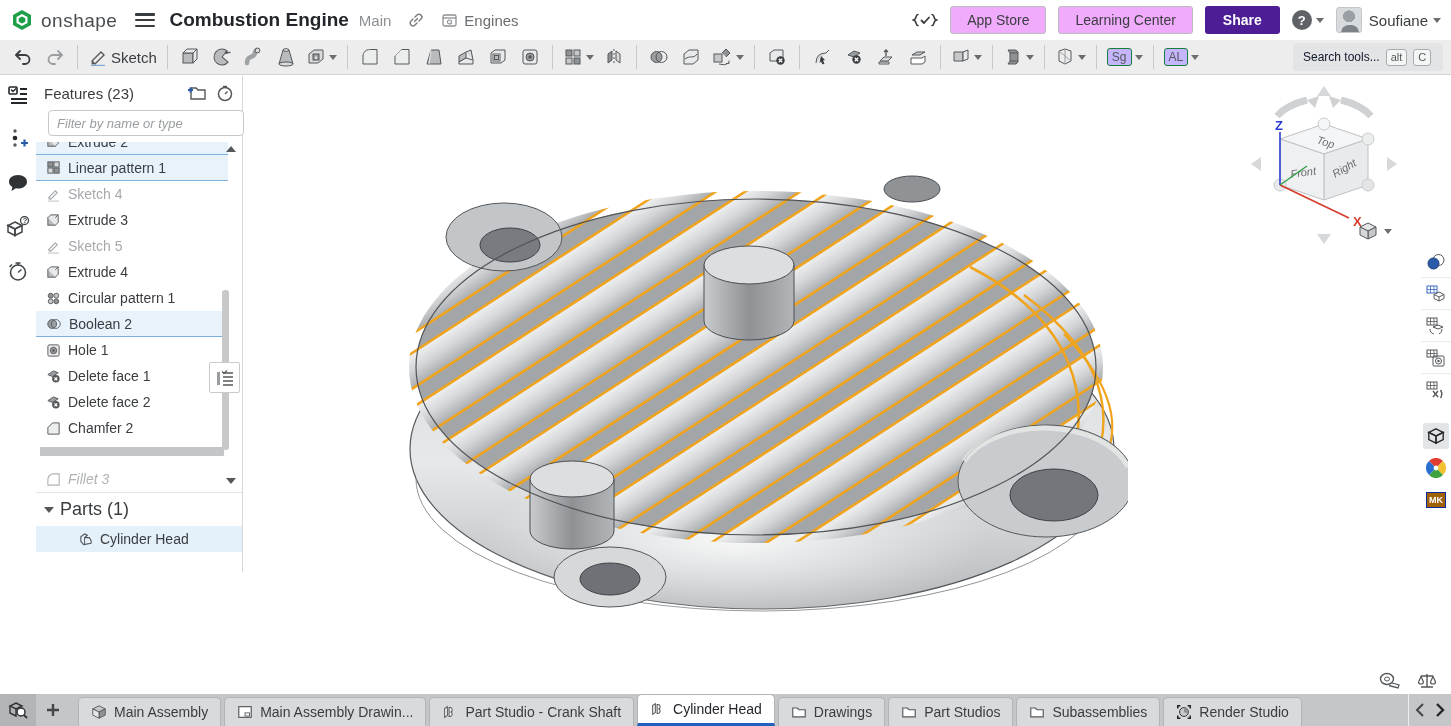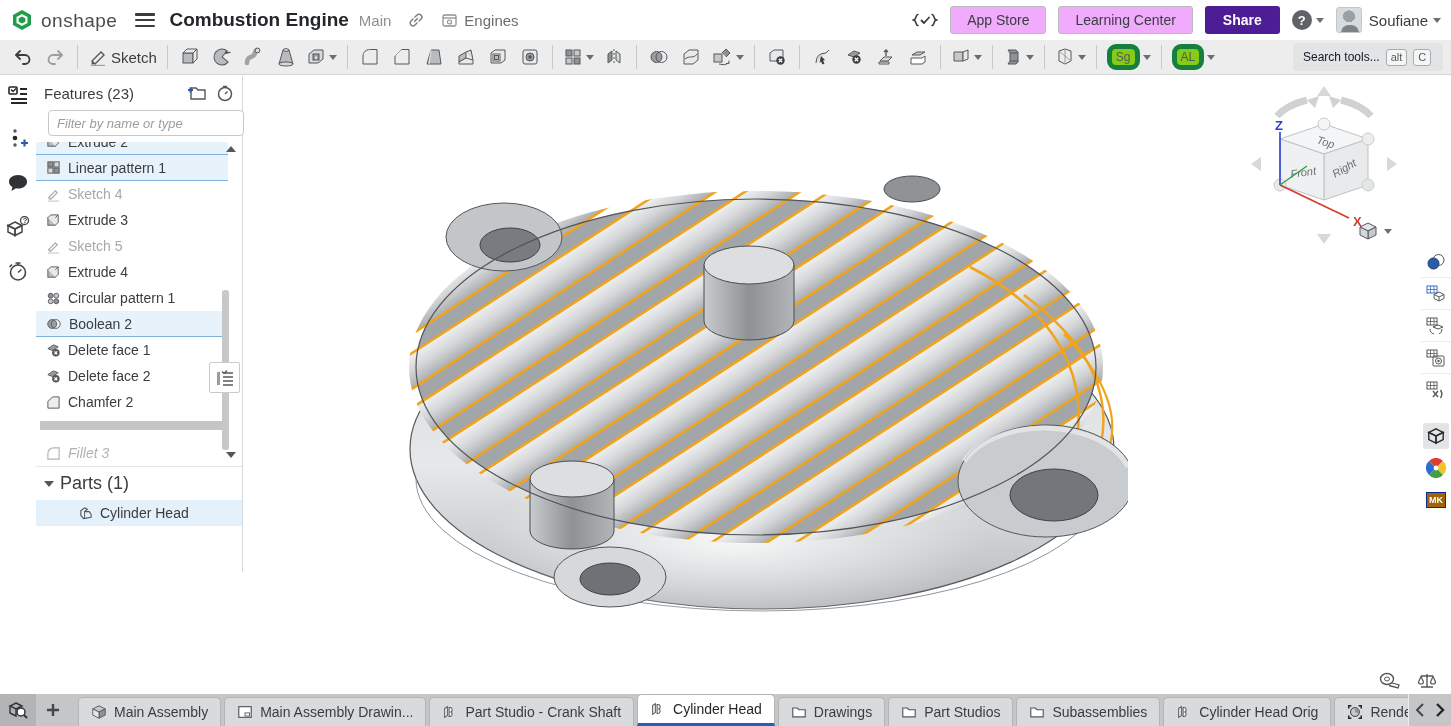--- a/index.html
+++ b/index.html
@@ -21,21 +21,21 @@
   .avatar { width:26px; height:26px; border-radius:3px; background:radial-gradient(circle at 50% 35%, #9aa0a5 0 30%, #d8dbde 31%); border:1px solid #c4c6c8; position:relative; overflow:hidden; }
   .avatar::after{ content:""; position:absolute; left:4px; bottom:-3px; width:18px; height:10px; border-radius:8px 8px 0 0; background:#7d8388; }
   .user-name { font-size:15px; color:#3a3d40; display:flex; align-items:center; gap:5px;justify-content:flex-end; }
   .caret { width:0; height:0; border-left:4px solid transparent; border-right:4px solid transparent; border-top:5px solid #6b6e71; display:inline-block; }
 
   
   .toolbar { position:absolute; left:0; top:40px; width:1451px; height:35px; background:#ededee; border-bottom:1px solid #d2d4d5; display:flex; align-items:center; padding:0 8px; gap:2px; }
   .tb-btn { height:30px; min-width:30px; padding:0 3px; display:flex; align-items:center; justify-content:center; gap:3px; border-radius:2px; cursor:pointer; }
   .tb-sep { width:1px; height:24px; background:#c6c8ca; margin:0 5px; }
   .tb-label { font-size:15px; color:#3a3d40; }
-  .tb-boxed { font-size:12px; color:#55585b; border:5px solid #15803d; border-radius:9px; padding:1px 4px; background:#84cc16; }
+  .tb-boxed { font-size:12px; color:#55585b; border:1px solid #15803d; border-radius:3px; padding:1px 4px; background:#c4b5fd; }
   .search-tools { margin-left:auto; height:28px; background:#e3e4e5; border-radius:3px; display:flex; align-items:center; padding:0 10px; gap:6px; min-width:150px; cursor:text; }
   .search-tools .ph { font-size:12px; color:#0f172a; }
   .key-badge { font-size:11px; color:#55585b; border:1px solid #a9acae; border-radius:3px; background:#f4f5f5; padding:0 4px; line-height:15px; }
 
   
   .workarea { position:absolute; left:0; top:76px; width:1451px; height:618px; background:#fff; }
   .left-strip { position:absolute; left:0; top:0; width:36px; height:618px; background:#fff; display:flex; flex-direction:column; align-items:center; padding-top:6px; gap:18px; }
   .strip-btn { width:26px; height:26px; display:flex; align-items:center; justify-content:center; cursor:pointer; }
 
   .features-panel { position:absolute; left:36px; top:0; width:207px; height:496px; background:#fff; border-right:1px solid #d6d8d9; }
@@ -669,20 +669,28 @@
       </div>
       <div class="f-row selected">
         <svg width="16" height="14" viewBox="0 0 18 14">
             <circle cx="7" cy="7" r="5" fill="#9a9da0" stroke="#55585b"></circle>
             <circle cx="11" cy="7" r="5" fill="none" stroke="#55585b"></circle>
           </svg>
         <span>Boolean 2</span>
       </div>
       <div class="f-row">
         <svg width="15" height="15" viewBox="0 0 16 16">
+            <rect x="2" y="2" width="12" height="12" rx="1.5" fill="#e8e9ea" stroke="#55585b"></rect>
+            <circle cx="8" cy="8" r="3.4" fill="#9a9da0" stroke="#55585b"></circle>
+            <circle cx="8" cy="8" r="1.3" fill="#55585b"></circle>
+          </svg>
+        <span>Hole 1</span>
+      </div>
+      <div class="f-row">
+        <svg width="15" height="15" viewBox="0 0 16 16">
             <path d="M2 6 L8 2 L13 4 L7 8 Z" fill="#9a9da0" stroke="#55585b"></path>
             <circle cx="10.5" cy="10.5" r="4" fill="#55585b"></circle>
             <path d="M9 9 l3 3 M12 9 l-3 3" stroke="#fff" stroke-width="1.2"></path>
           </svg>
         <span>Delete face 1</span>
       </div>
       <div class="f-row">
         <svg width="15" height="15" viewBox="0 0 16 16">
             <path d="M2 6 L8 2 L13 4 L7 8 Z" fill="#9a9da0" stroke="#55585b"></path>
             <circle cx="10.5" cy="10.5" r="4" fill="#55585b"></circle>
@@ -788,27 +796,20 @@
       <span>Part Studios</span>
     </div>
     <div class="tab">
       <svg width="16" height="14" viewBox="0 0 18 15">
           <path d="M2 3 h5 l2 2 h7 v8 h-14 z" fill="#fff" stroke="#55585b" stroke-width="1.3"></path>
         </svg>
       <span>Subassemblies</span>
     </div>
     <div class="tab">
       <svg width="16" height="16" viewBox="0 0 18 18">
-          <path d="M3 5 L6 3 V13 L3 15 Z" fill="#fff" stroke="#55585b" stroke-width="1.2"></path>
-          <path d="M9 4 C12 4 12 8 10 9 C12 10 12 14 9 14 L8 14 L8 4 Z" fill="#fff" stroke="#55585b" stroke-width="1.2"></path>
-        </svg>
-      <span>Cylinder Head Orig</span>
-    </div>
-    <div class="tab">
-      <svg width="16" height="16" viewBox="0 0 18 18">
           <path d="M2 5 V2 H5 M13 2 H16 V5 M16 13 V16 H13 M5 16 H2 V13" stroke="#23272b" stroke-width="1.8" fill="none"></path>
           <circle cx="9" cy="9" r="5" fill="#c6c8ca" stroke="#23272b"></circle>
           <path d="M9 4 A5 5 0 0 1 13.5 11 L9 9 Z" fill="#8f9295"></path>
         </svg>
       <span>Render Studio</span>
     </div>
   </div>
   <div class="tab-nav">
     <svg width="10" height="14" viewBox="0 0 10 14">
         <path d="M8 1 L2 7 L8 13" stroke="#43474a" stroke-width="2" fill="none"></path>

